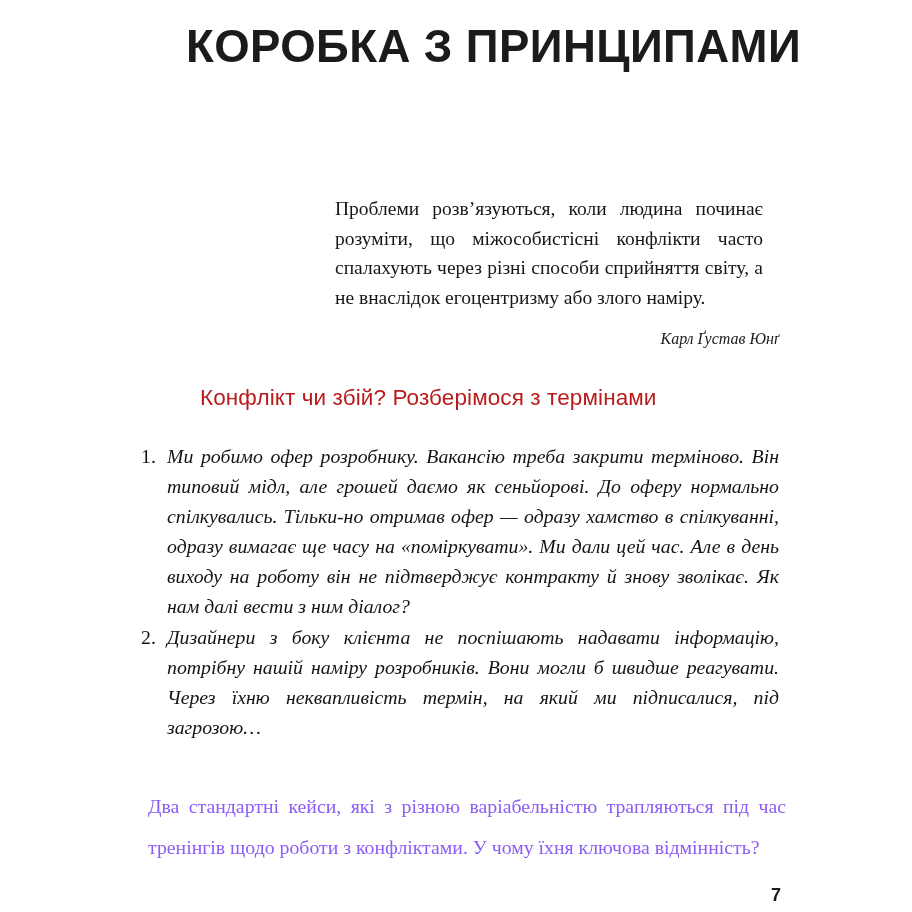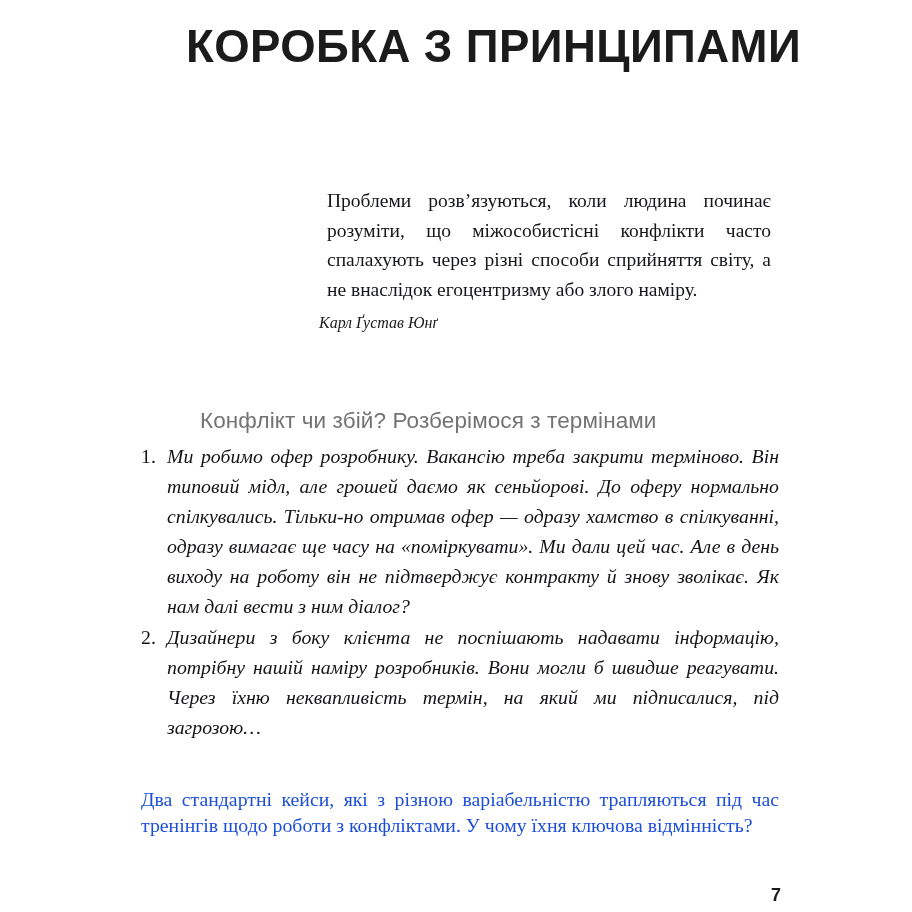--- a/index.html
+++ b/index.html
@@ -46,44 +46,44 @@
     left: 319px;
     top: 178px;
     width: 460px;
   }
   .epigraph-text {
     font-family: "Liberation Serif", serif;
     font-size: 19.5px;
     line-height: 29.6px;
     text-align: justify;
     color: #15161a;
-    margin: 8px;
+    margin: 16px;
   }
   .epigraph-attribution {
     font-family: "Liberation Serif", serif;
     font-style: italic;
     font-size: 16px;
     line-height: 22px;
-    text-align: left;
+    text-align: right;
     color: #1a1a1a;
     margin: 8px 0 0 0;
   }
 
   
   .section-heading {
     position: absolute;
     left: 200px;
-    top: 387px;
+    top: 364px;
     width: 600px;
     font-family: "Liberation Sans", sans-serif;
     font-weight: normal;
     font-size: 22.5px;
     line-height: 30px;
     letter-spacing: 0.1px;
-    color: #737373;
+    color: #b91c1c;
     white-space: nowrap;
   }
 
   
   .case-list {
     position: absolute;
     left: 141px;
     top: 441px;
     width: 638px;
     margin: 0;
@@ -111,29 +111,29 @@
     font-style: normal;
     font-family: "Liberation Serif", serif;
     font-size: 19.8px;
     line-height: 30.1px;
     color: #141417;
   }
 
   
   .closing-paragraph {
     position: absolute;
-    left: 141px;
+    left: 148px;
     top: 786px;
     width: 638px;
     margin: 0;
     font-family: "Liberation Serif", serif;
     font-size: 19.8px;
-    line-height: 26px;
+    line-height: 41px;
     text-align: justify;
-    color: #1d4ed8;
+    color: #8b5cf6;
   }
 
   
   .page-number {
     position: absolute;
     right: 131px;
     top: 885px;
     font-family: "Liberation Sans", sans-serif;
     font-weight: bold;
     font-size: 18px;

